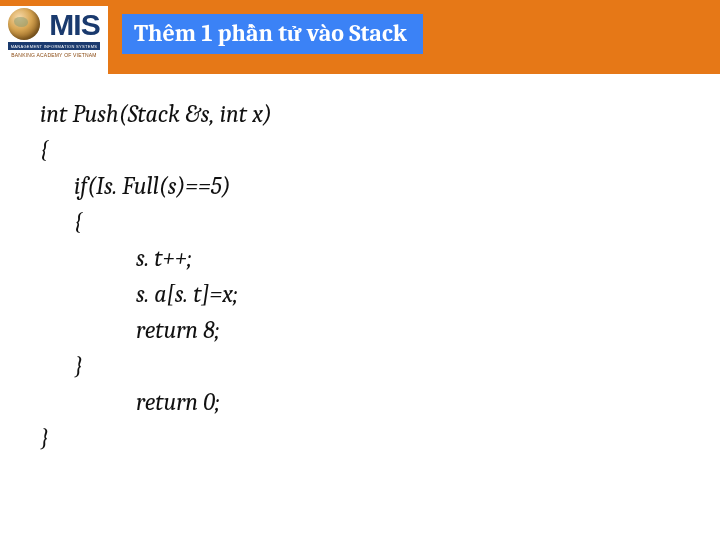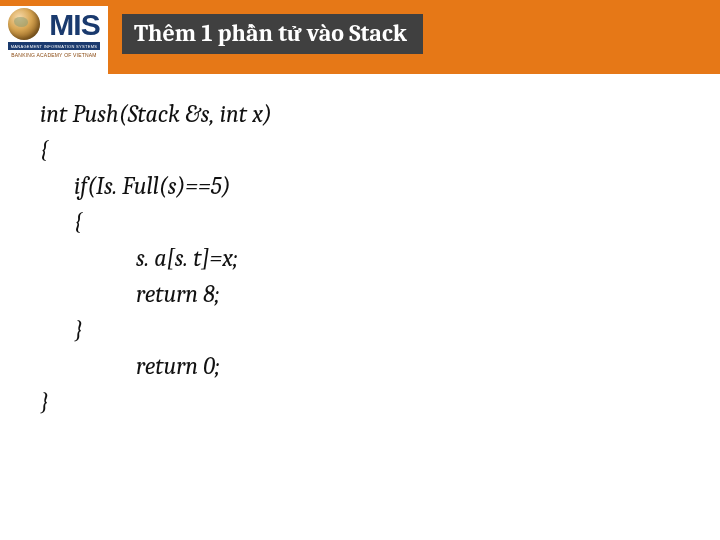--- a/index.html
+++ b/index.html
@@ -86,21 +86,21 @@
   }
   .title-bar {
     flex: 1;
     background: #e67817;
     display: flex;
     align-items: flex-start;
     padding: 8px 0 0 14px;
     position: relative;
   }
   .title-inner {
-    background: #404040;
+    background: #3b82f6;
     color: #ffffff;
     font-family: Cambria, Georgia, serif;
     font-weight: 700;
     font-size: 24px;
     padding: 6px 16px 8px 12px;
     line-height: 1.1;
   }
   .content {
     padding: 22px 0 0 40px;
     font-family: Cambria, Georgia, "Times New Roman", serif;
@@ -132,18 +132,19 @@
   <div class="title-bar">
     <div class="title-inner">Thêm 1 phần tử vào Stack</div>
   </div>
 </div>
 
 <div class="content">
   <div class="code-line">int Push(Stack &amp;s, int x)</div>
   <div class="code-line">{</div>
   <div class="code-line i1">if(Is. Full(s)==5)</div>
   <div class="code-line i1">{</div>
+  <div class="code-line i2">s. t++;</div>
   <div class="code-line i2">s. a[s. t]=x;</div>
   <div class="code-line i2">return 8;</div>
   <div class="code-line i1">}</div>
   <div class="code-line i2">return 0;</div>
   <div class="code-line">}</div>
 </div>
 
 </body></html>

